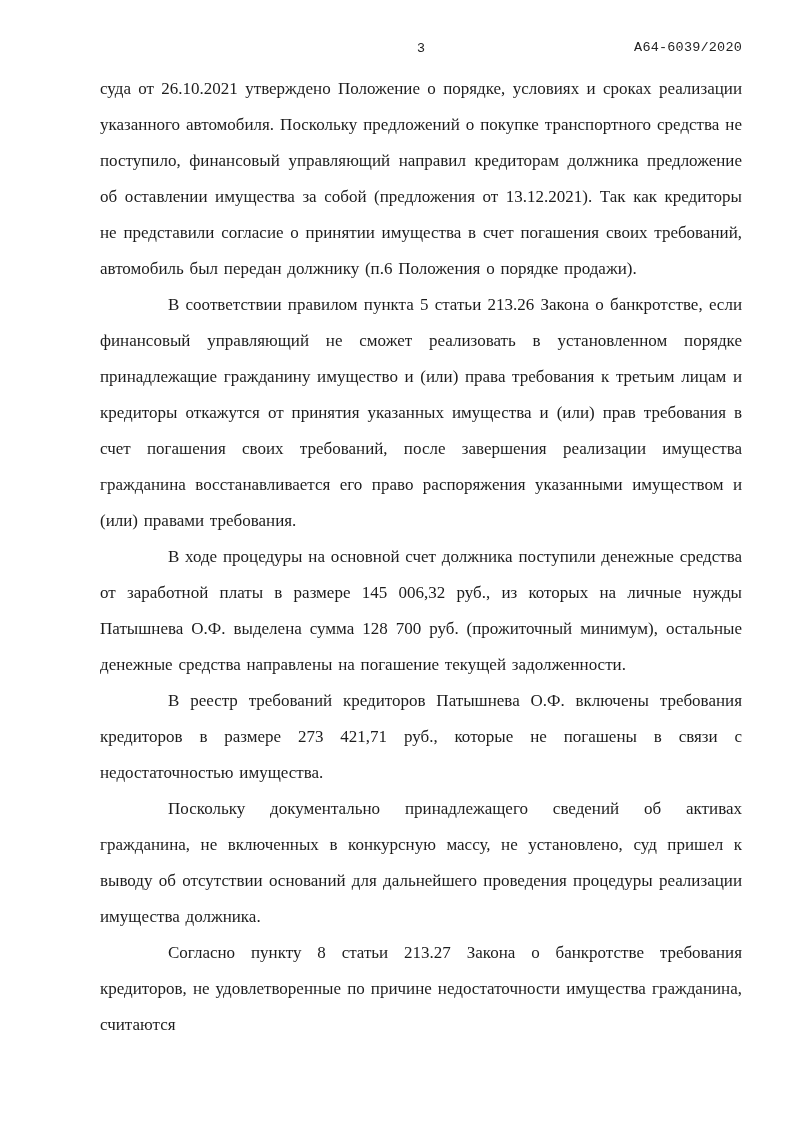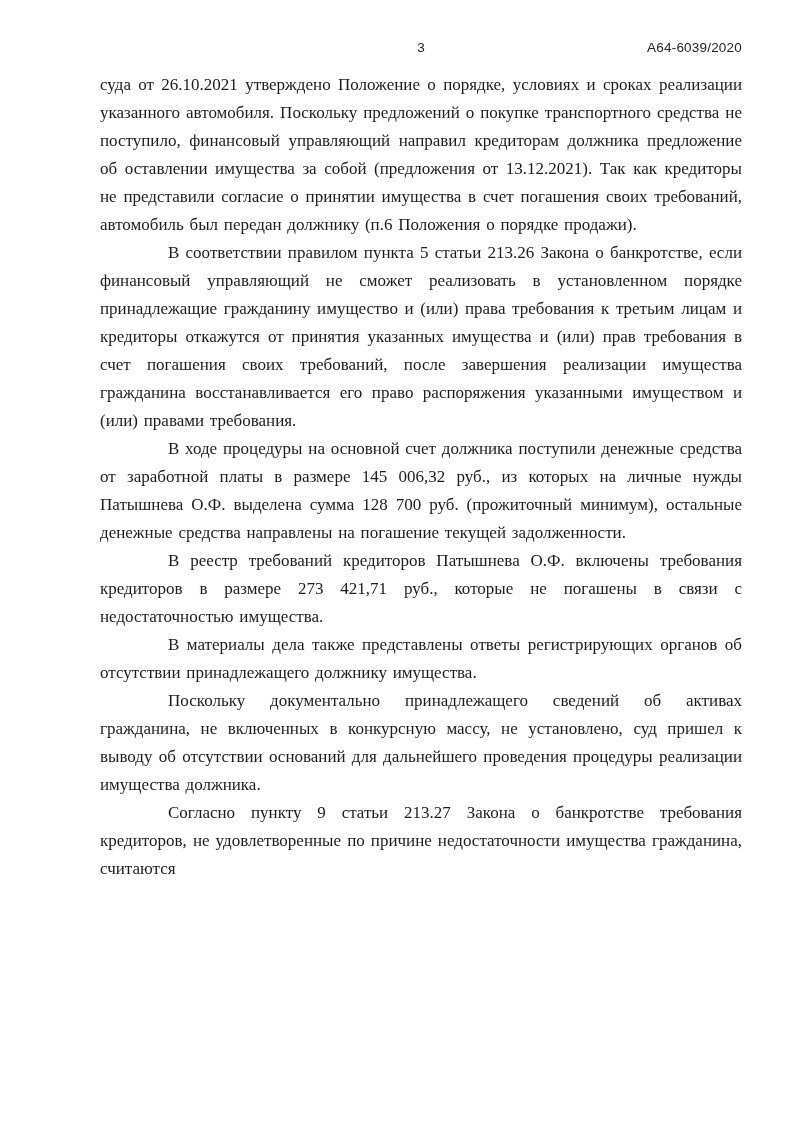--- a/index.html
+++ b/index.html
@@ -30,31 +30,32 @@
     position: absolute;
     left: 50%;
     transform: translateX(-50%);
     top: 0;
   }
   .casenum {
     position: absolute;
     right: 0;
     top: 0;
     letter-spacing: 0.2px;
+    font-family: Liberation Mono, monospace;
   }
   .body {
     position: absolute;
     top: 71px;
     left: 100px;
     right: 58px;
   }
   .para {
     margin: 0;
     font-size: 17px;
-    line-height: 28px;
+    line-height: 36px;
     text-align: justify;
     word-spacing: 1.5px;
   }
   .para.indent {
     text-indent: 68px;
   }
   .para.cont-next {
     text-align-last: justify;
   }
 </style>
@@ -64,17 +65,16 @@
 <div class="page">
   <div class="header">
     <span class="pagenum">3</span>
     <span class="casenum">А64-6039/2020</span>
   </div>
   <div class="body" id="paragraphs">
       <p class="para">суда от 26.10.2021 утверждено Положение о порядке, условиях и сроках реализации указанного автомобиля. Поскольку предложений о покупке транспортного средства не поступило, финансовый управляющий направил кредиторам должника предложение об оставлении имущества за собой (предложения от 13.12.2021). Так как кредиторы не представили согласие о принятии имущества в счет погашения своих требований, автомобиль был передан должнику (п.6 Положения о порядке продажи).</p>
       <p class="para indent">В соответствии правилом пункта 5 статьи 213.26 Закона о банкротстве, если финансовый управляющий не сможет реализовать в установленном порядке принадлежащие гражданину имущество и (или) права требования к третьим лицам и кредиторы откажутся от принятия указанных имущества и (или) прав требования в счет погашения своих требований, после завершения реализации имущества гражданина восстанавливается его право распоряжения указанными имуществом и (или) правами требования.</p>
       <p class="para indent">В ходе процедуры на основной счет должника поступили денежные средства от заработной платы в размере 145 006,32 руб., из которых на личные нужды Патышнева О.Ф. выделена сумма 128 700 руб. (прожиточный минимум), остальные денежные средства направлены на погашение текущей задолженности.</p>
       <p class="para indent">В реестр требований кредиторов Патышнева О.Ф. включены требования кредиторов в размере 273 421,71 руб., которые не погашены в связи с недостаточностью имущества.</p>
-      <p class="para indent">В материалы дела также представлены ответы регистрирующих органов об отсутствии принадлежащего должнику имущества.</p>
       <p class="para indent">Поскольку документально принадлежащего сведений об активах гражданина, не включенных в конкурсную массу, не установлено, суд пришел к выводу об отсутствии оснований для дальнейшего проведения процедуры реализации имущества должника.</p>
-      <p class="para indent cont-next">Согласно пункту 9 статьи 213.27 Закона о банкротстве требования кредиторов, не удовлетворенные по причине недостаточности имущества гражданина, считаются</p>
+      <p class="para indent cont-next">Согласно пункту 8 статьи 213.27 Закона о банкротстве требования кредиторов, не удовлетворенные по причине недостаточности имущества гражданина, считаются</p>
     </div>
 </div>
 
 </body></html>

